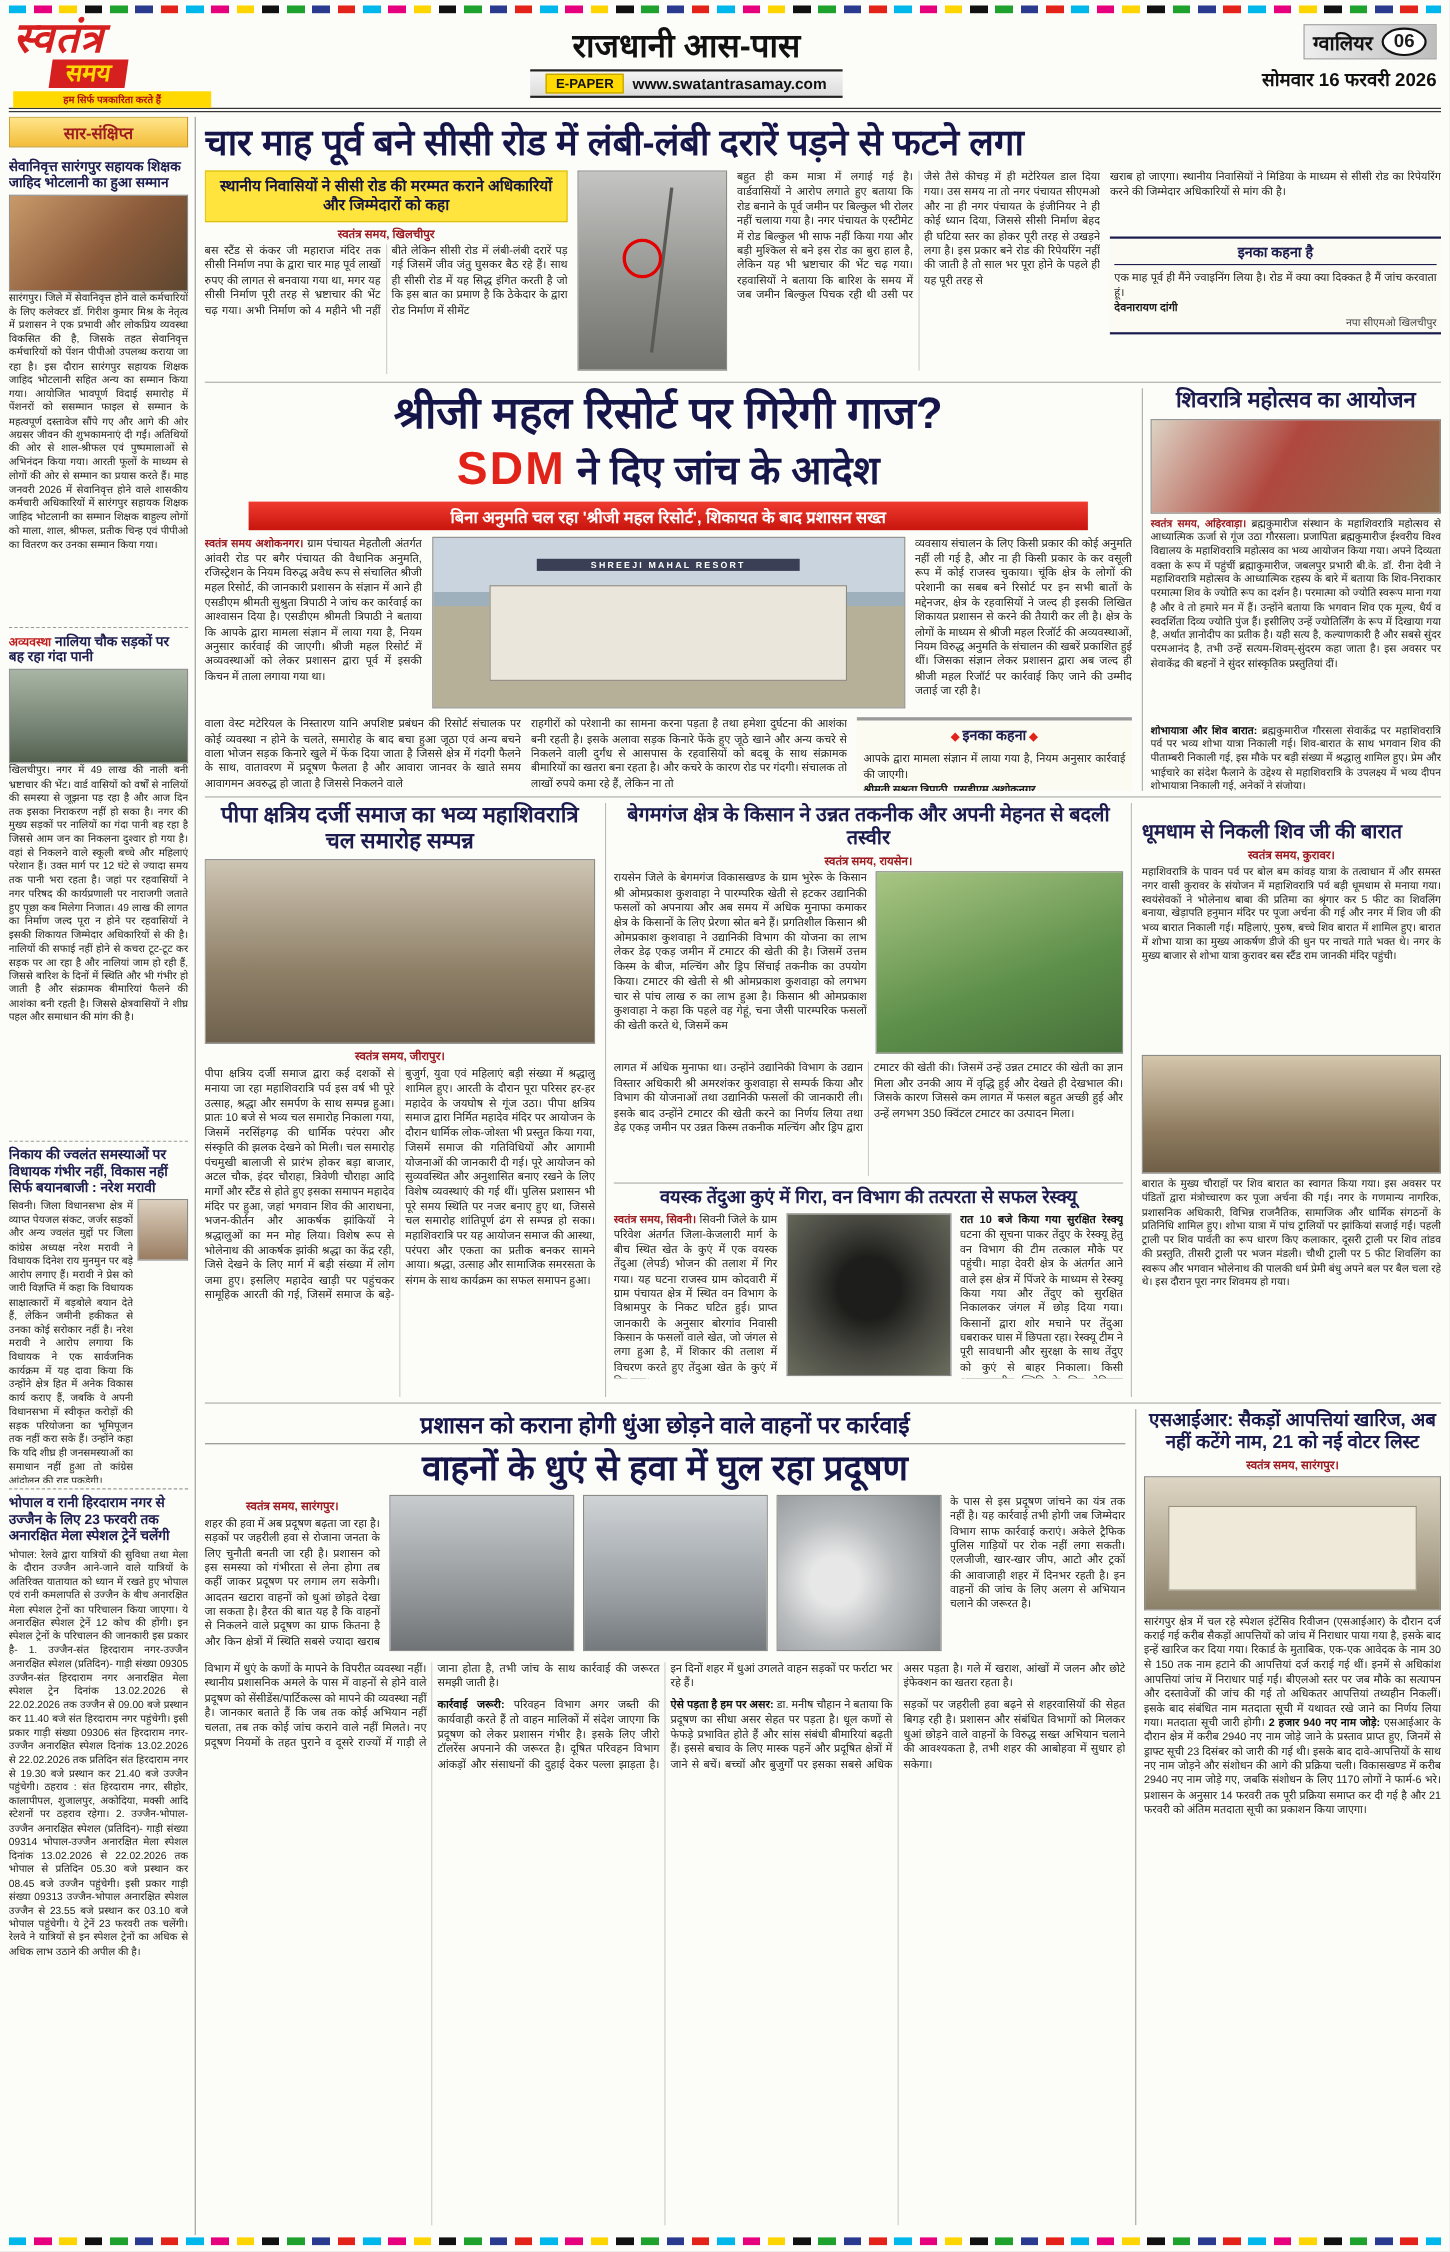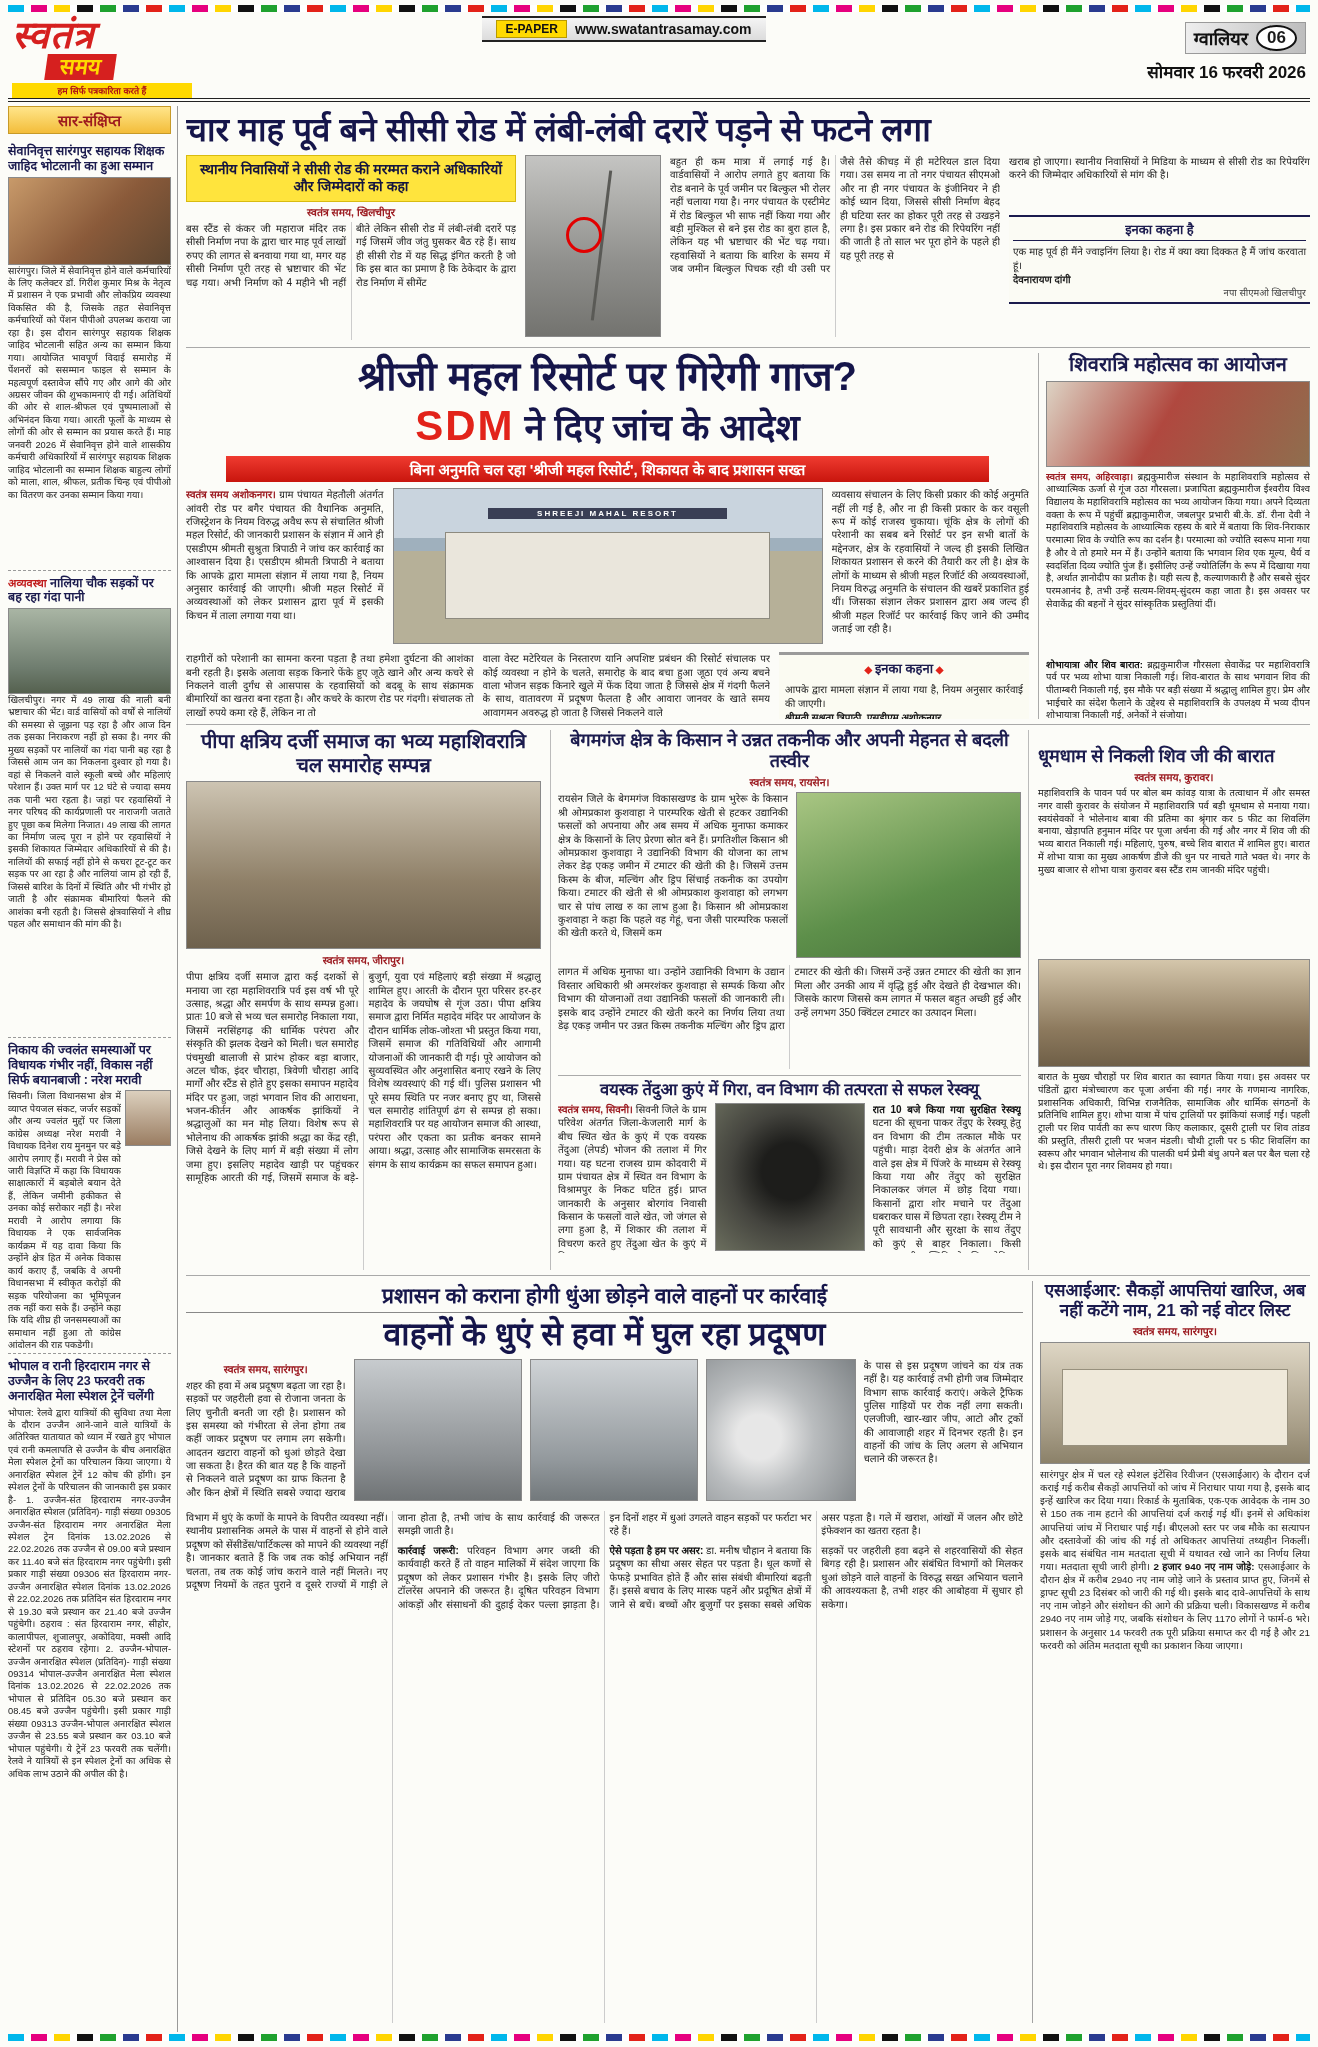--- a/index.html
+++ b/index.html
@@ -120,20 +120,21 @@
 
   <div class="colorbar"></div>
 
   <header class="masthead">
     <div class="logo">
       <div class="logo1">स्वतंत्र</div>
       <div class="logo2">समय</div>
       <div class="tagline">हम सिर्फ पत्रकारिता करते हैं</div>
     </div>
     <div class="mast-center">
+      <div class="section-title">राजधानी आस-पास</div>
       <div class="epaper-strip">
         <span class="epaper-badge">E-PAPER</span>
         <span class="website">www.swatantrasamay.com</span>
       </div>
     </div>
     <div class="mast-right">
       <div class="edition-strip">
         <span class="edition">ग्वालियर</span>
         <span class="pagenum">06</span>
       </div>
@@ -217,22 +218,22 @@
               <b class="inline-byline">स्वतंत्र समय अशोकनगर।</b>
               <span>ग्राम पंचायत मेहतौली अंतर्गत आंवरी रोड पर बगैर पंचायत की वैधानिक अनुमति, रजिस्ट्रेशन के नियम विरुद्ध अवैध रूप से संचालित श्रीजी महल रिसोर्ट, की जानकारी प्रशासन के संज्ञान में आने ही एसडीएम श्रीमती सुश्रुता त्रिपाठी ने जांच कर कार्रवाई का आश्वासन दिया है। एसडीएम श्रीमती त्रिपाठी ने बताया कि आपके द्वारा मामला संज्ञान में लाया गया है, नियम अनुसार कार्रवाई की जाएगी। श्रीजी महल रिसोर्ट में अव्यवस्थाओं को लेकर प्रशासन द्वारा पूर्व में इसकी किचन में ताला लगाया गया था।</span>
             </div>
             <div class="ph ph-resort">
               <div class="sign">SHREEJI MAHAL RESORT</div>
               <div class="building"></div>
             </div>
             <div class="sdm-col body">व्यवसाय संचालन के लिए किसी प्रकार की कोई अनुमति नहीं ली गई है, और ना ही किसी प्रकार के कर वसूली रूप में कोई राजस्व चुकाया। चूंकि क्षेत्र के लोगों की परेशानी का सबब बने रिसोर्ट पर इन सभी बातों के मद्देनजर, क्षेत्र के रहवासियों ने जल्द ही इसकी लिखित शिकायत प्रशासन से करने की तैयारी कर ली है। क्षेत्र के लोगों के माध्यम से श्रीजी महल रिजॉर्ट की अव्यवस्थाओं, नियम विरुद्ध अनुमति के संचालन की खबरें प्रकाशित हुई थीं। जिसका संज्ञान लेकर प्रशासन द्वारा अब जल्द ही श्रीजी महल रिजॉर्ट पर कार्रवाई किए जाने की उम्मीद जताई जा रही है।</div>
           </div>
           <div class="sdm-bottom">
+            <div class="sdm-col body">वाला वेस्ट मटेरियल के निस्तारण यानि अपशिष्ट प्रबंधन की रिसोर्ट संचालक पर कोई व्यवस्था न होने के चलते, समारोह के बाद बचा हुआ जूठा एवं अन्य बचने वाला भोजन सड़क किनारे खुले में फेंक दिया जाता है जिससे क्षेत्र में गंदगी फैलने के साथ, वातावरण में प्रदूषण फैलता है और आवारा जानवर के खाते समय आवागमन अवरुद्ध हो जाता है जिससे निकलने वाले</div>
             <div class="sdm-col body">राहगीरों को परेशानी का सामना करना पड़ता है तथा हमेशा दुर्घटना की आशंका बनी रहती है। इसके अलावा सड़क किनारे फेंके हुए जूठे खाने और अन्य कचरे से निकलने वाली दुर्गंध से आसपास के रहवासियों को बदबू के साथ संक्रामक बीमारियों का खतरा बना रहता है। और कचरे के कारण रोड पर गंदगी। संचालक तो लाखों रुपये कमा रहे हैं, लेकिन ना तो</div>
-            <div class="sdm-col body">वाला वेस्ट मटेरियल के निस्तारण यानि अपशिष्ट प्रबंधन की रिसोर्ट संचालक पर कोई व्यवस्था न होने के चलते, समारोह के बाद बचा हुआ जूठा एवं अन्य बचने वाला भोजन सड़क किनारे खुले में फेंक दिया जाता है जिससे क्षेत्र में गंदगी फैलने के साथ, वातावरण में प्रदूषण फैलता है और आवारा जानवर के खाते समय आवागमन अवरुद्ध हो जाता है जिससे निकलने वाले</div>
             <div class="quote2">
               <div class="quote-h"><span class="dec">◆ </span><span>इनका कहना</span><span class="dec"> ◆</span></div>
               <div class="quote-t">आपके द्वारा मामला संज्ञान में लाया गया है, नियम अनुसार कार्रवाई की जाएगी।</div>
               <div class="quote-a">श्रीमती सुश्रुता त्रिपाठी, एसडीएम अशोकनगर</div>
             </div>
           </div>
         </div>
         <aside class="shiv">
           <h3 class="headline shiv-h">शिवरात्रि महोत्सव का आयोजन</h3>
           <div class="ph ph-shiv"></div>

